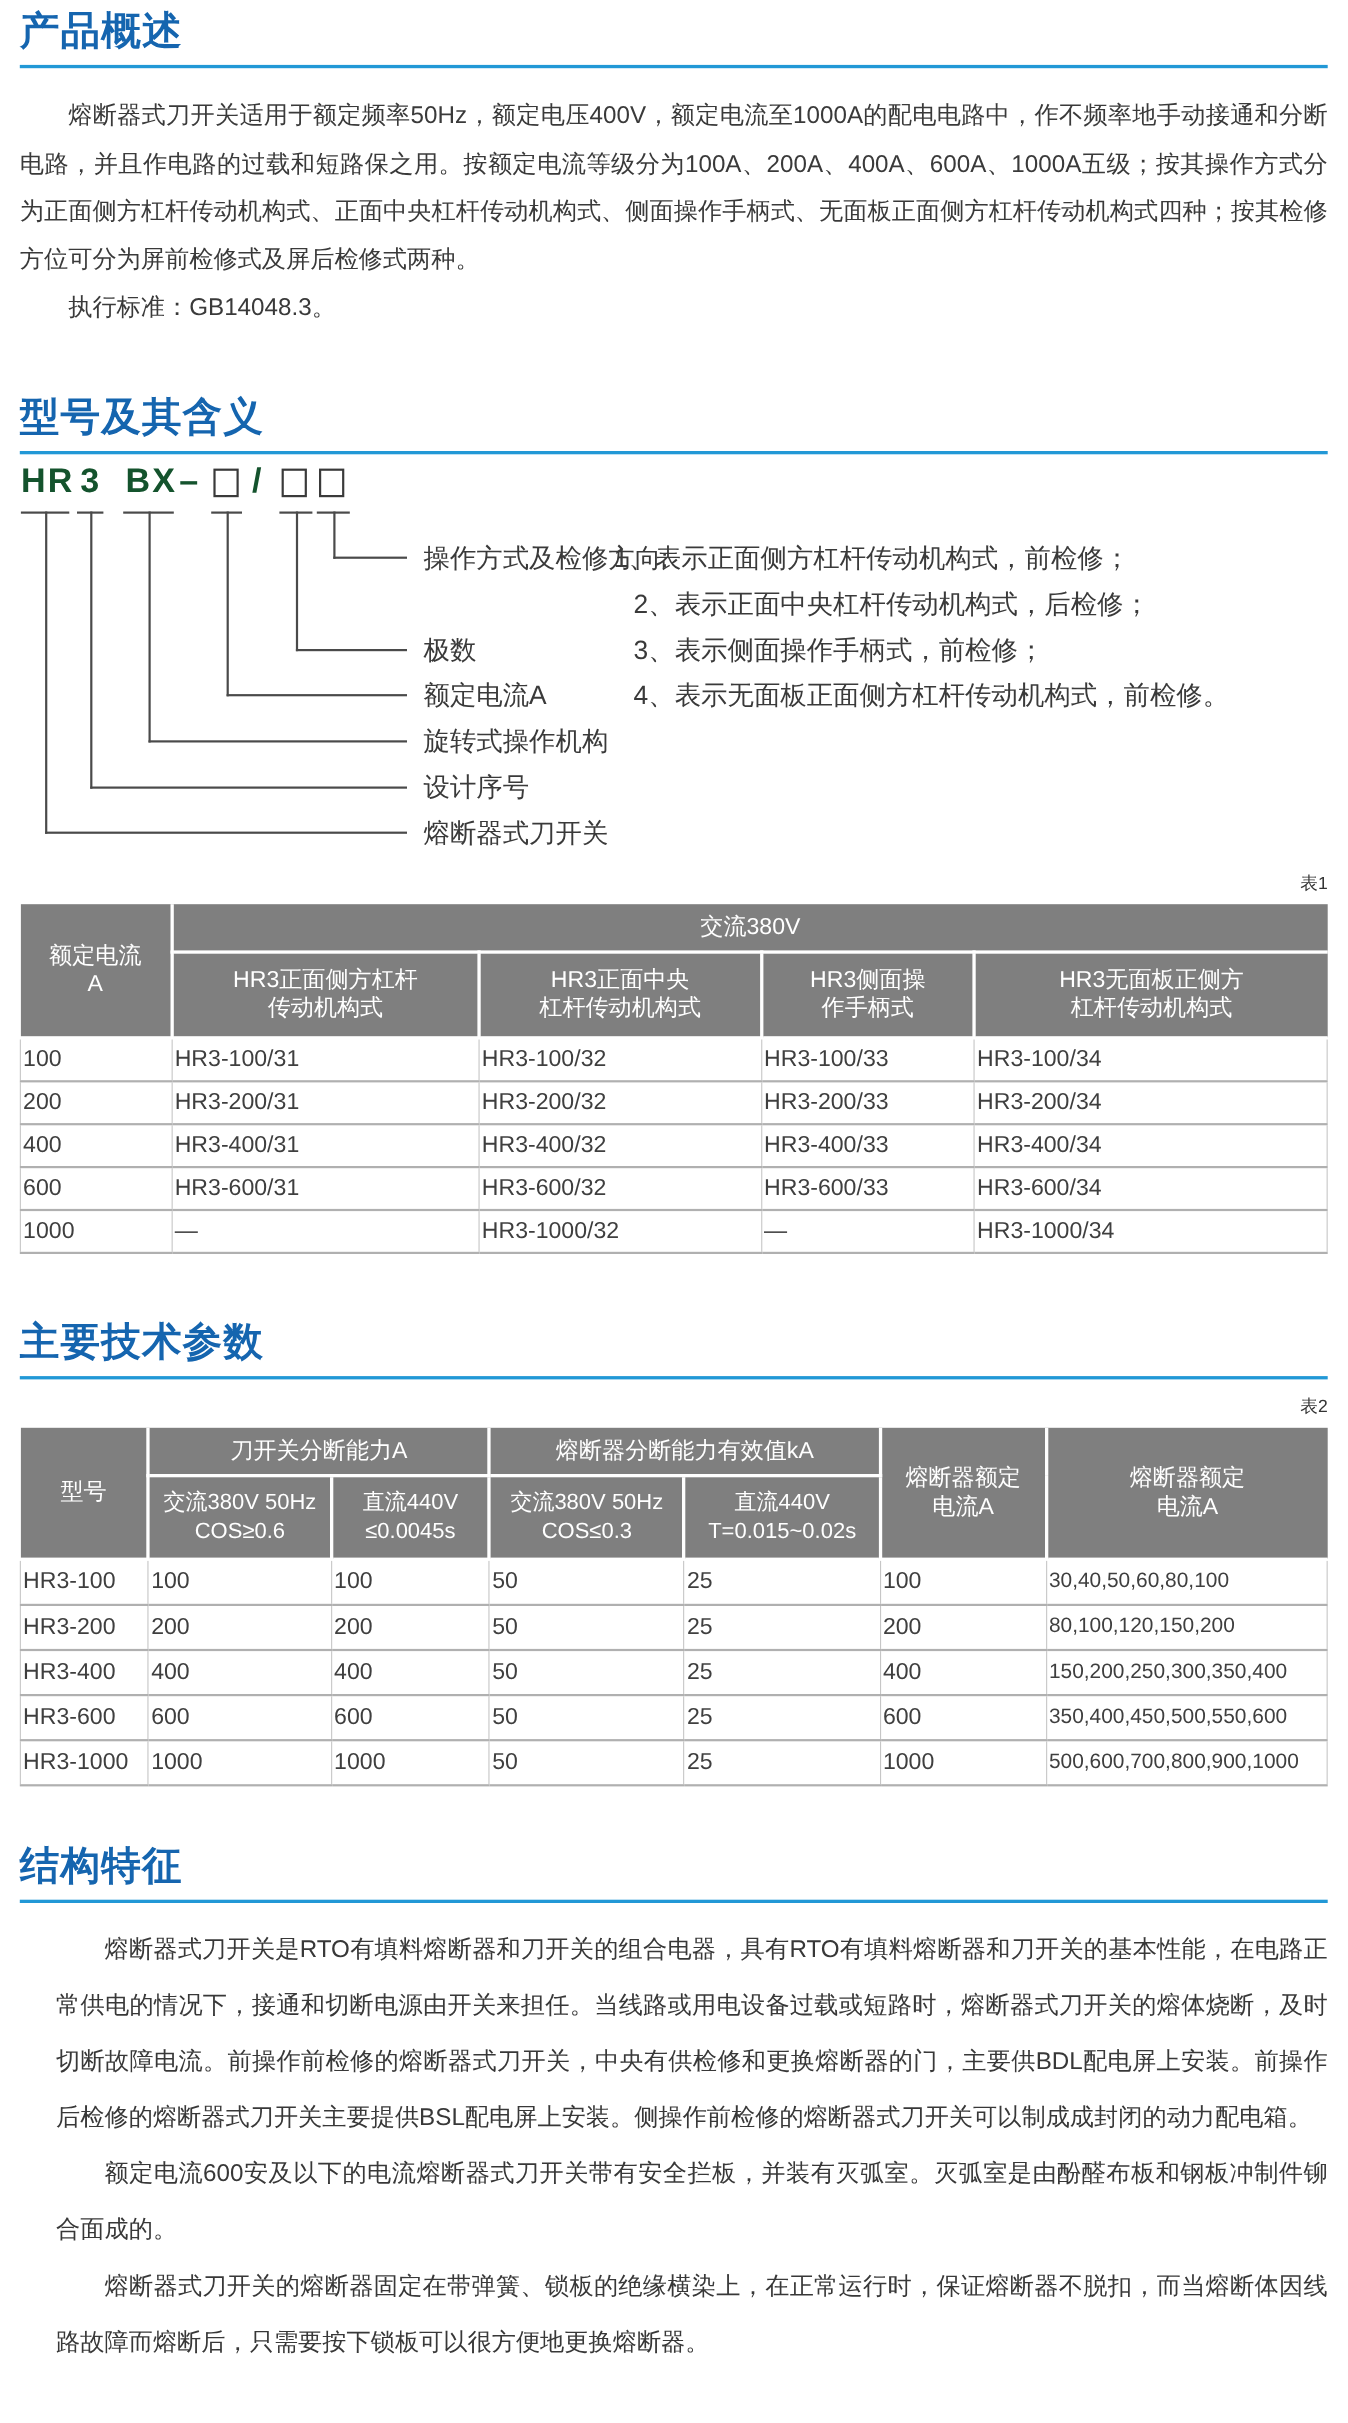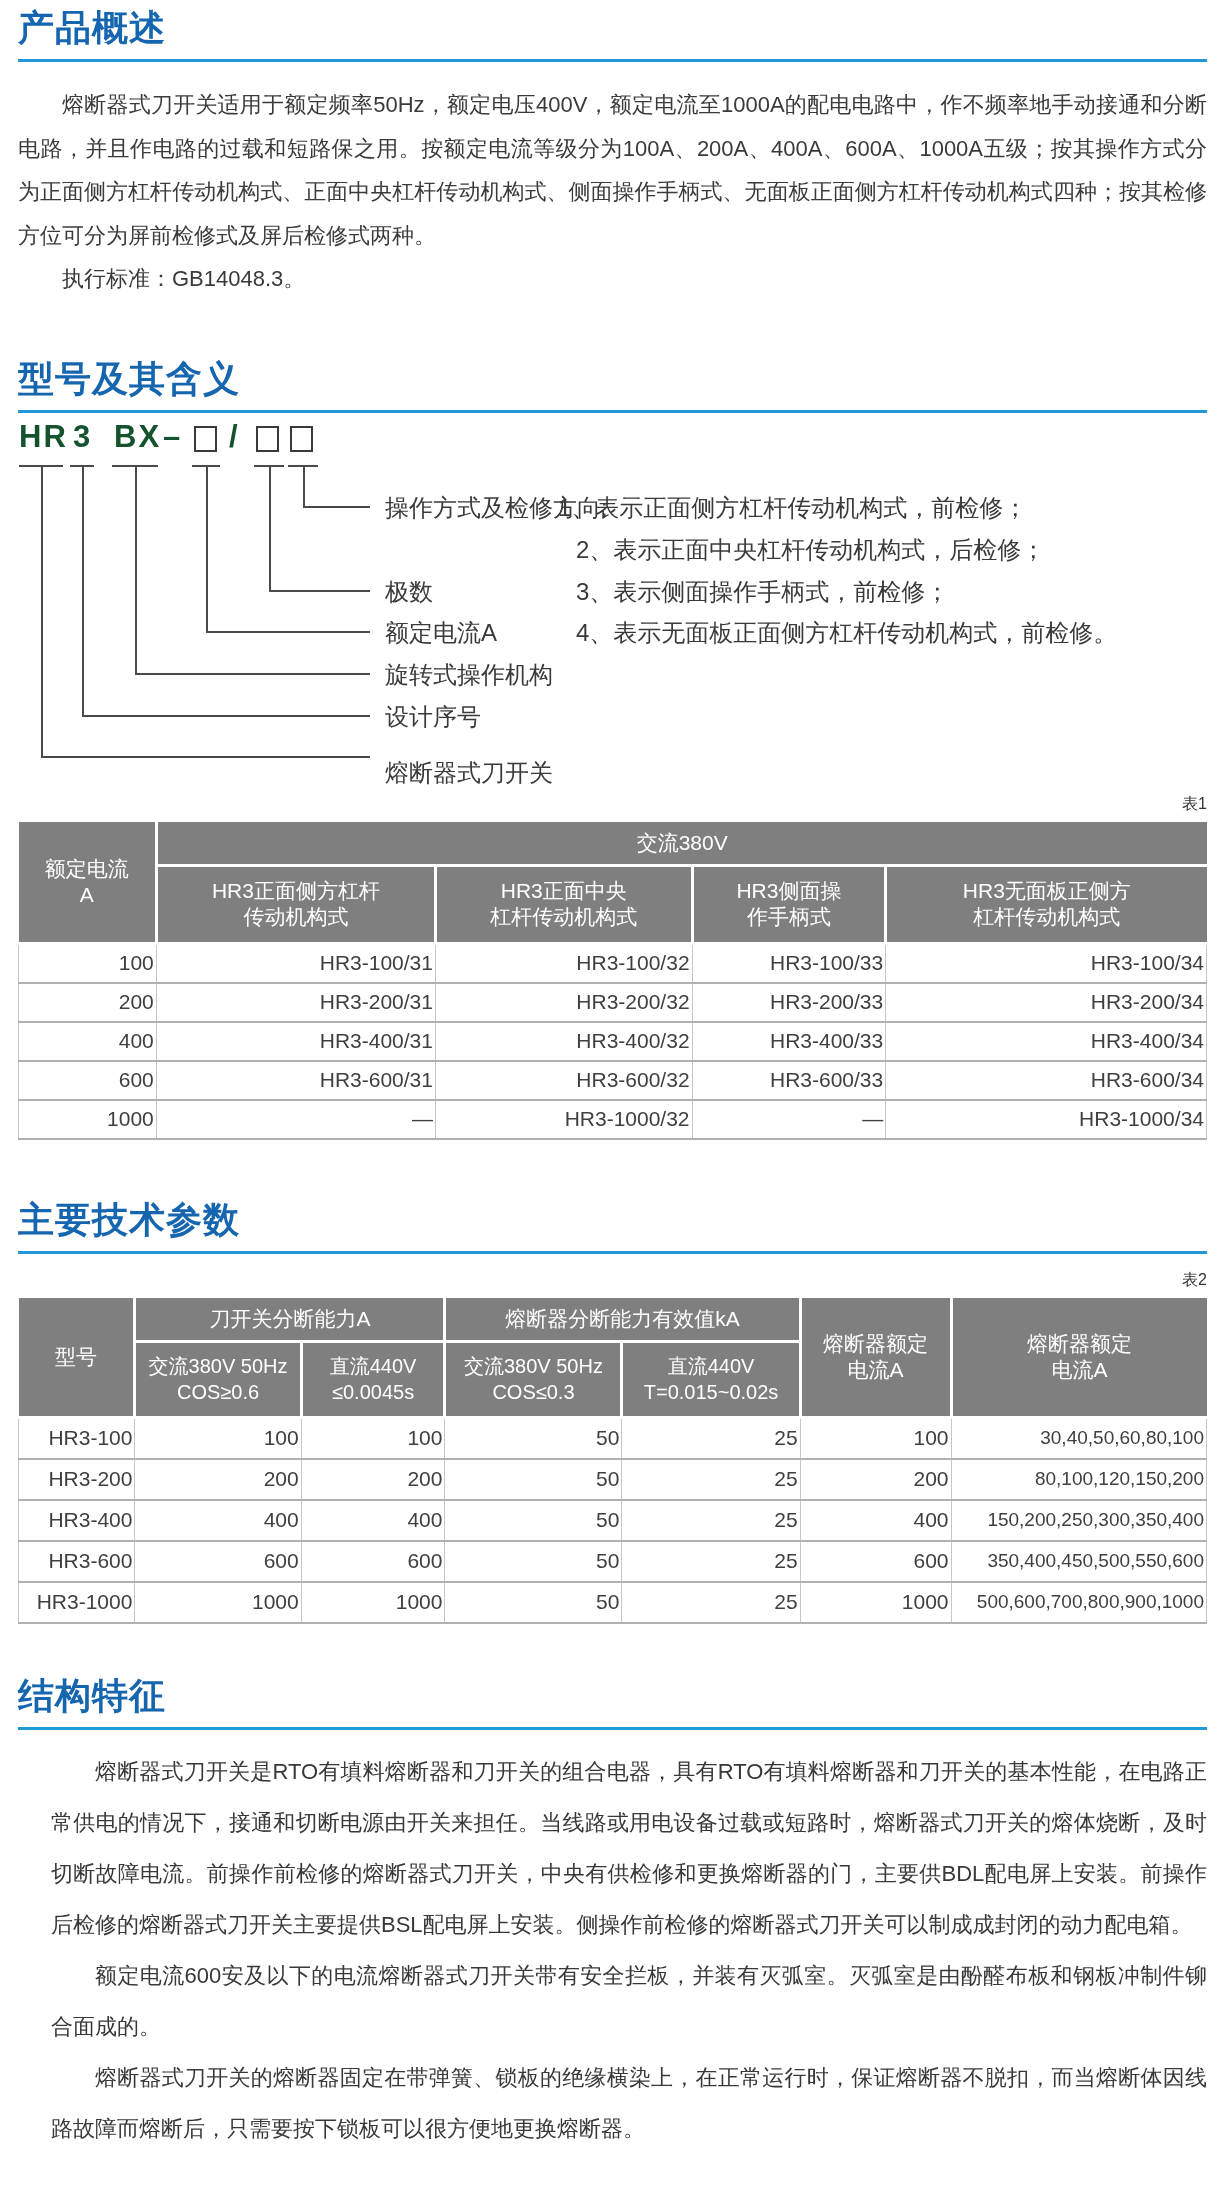--- a/index.html
+++ b/index.html
@@ -39,21 +39,21 @@
   table{border-collapse:collapse;width:100%;table-layout:fixed;}
   th{
     background:#7f7f7f;color:#ffffff;font-weight:normal;
     font-size:21px;border:3px solid #ffffff;text-align:center;
     white-space:pre-line;line-height:26px;padding:2px;
   }
   th.first-col{border-left:none;}
   th.last-col{border-right:none;}
   tr.h1 th{border-top:none;height:38px;}
   td{
-    font-size:21px;color:#3f3f3f;text-align:right;
+    font-size:21px;color:#3f3f3f;text-align:left;
     border:1px solid #c6c6c6;border-bottom:2px solid #b0b0b0;
     padding:0 2px;white-space:nowrap;overflow:hidden;
   }
   .t1 td{height:37px;}
   .t2 td{height:39px;}
   .t2 td.fuselist{font-size:19px;}
   .sect-params{margin-top:52px;}
   .sect-struct{margin-top:44px;}
   .sect-struct .body-text{line-height:51px;color:#383838;margin-left:33px;}
   .sect-struct .struct-paras{margin-top:16px;}
@@ -97,21 +97,21 @@
       <div class="conn" style="left:206px;height:168px;width:164px"></div>
       <div class="conn" style="left:135px;height:210px;width:235px"></div>
       <div class="conn" style="left:82px;height:252px;width:288px"></div>
       <div class="conn" style="left:41px;height:293px;width:329px"></div>
 
       <div class="dlabel" style="top:81px">操作方式及检修方向:</div>
       <div class="dlabel" style="top:165px">极数</div>
       <div class="dlabel" style="top:206px">额定电流A</div>
       <div class="dlabel" style="top:248px">旋转式操作机构</div>
       <div class="dlabel" style="top:290px">设计序号</div>
-      <div class="dlabel" style="top:346px">熔断器式刀开关</div>
+      <div class="dlabel" style="top:331px">熔断器式刀开关</div>
 
       <div class="dnote" style="left:558px;top:81px">1、表示正面侧方杠杆传动机构式，前检修；</div>
       <div class="dnote" style="left:576px;top:123px">2、表示正面中央杠杆传动机构式，后检修；</div>
       <div class="dnote" style="left:576px;top:165px">3、表示侧面操作手柄式，前检修；</div>
       <div class="dnote" style="left:576px;top:206px">4、表示无面板正面侧方杠杆传动机构式，前检修。</div>
     </div>
 
     <div class="tbl-tag">表1</div>
 
     <table class="t1">

